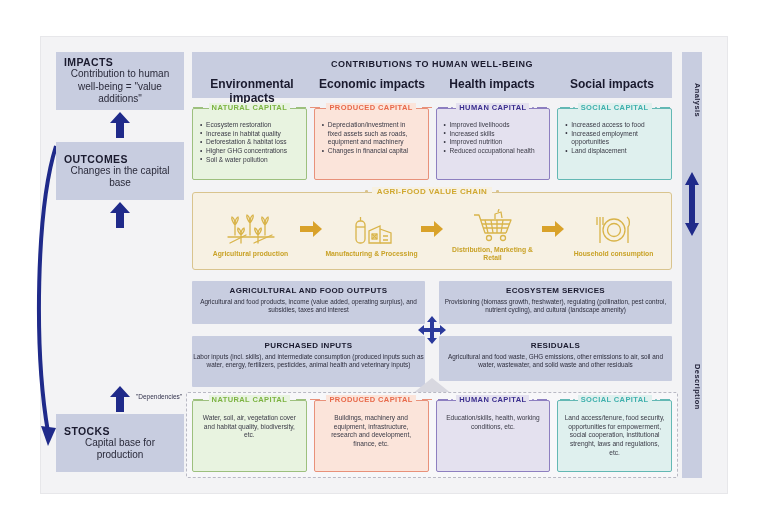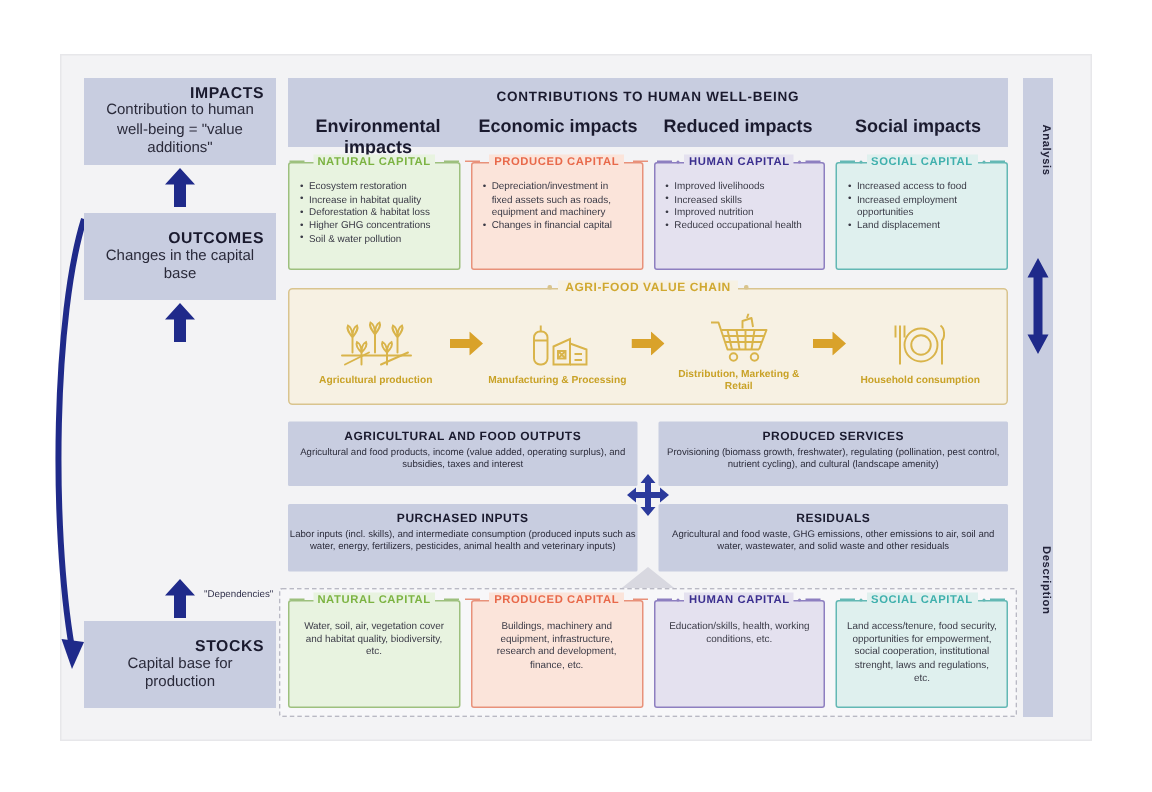--- a/index.html
+++ b/index.html
@@ -22,21 +22,21 @@
     width:688px; height:458px;
     background:#f3f3f5;
     border:1px solid #e7e7ea;
   }
 
   
   .lbox {
     position:absolute;
     background:#c8cde0;
     display:flex; flex-direction:column;
-    align-items:flex-end; justify-content:center;
+    align-items:flex-start; justify-content:center;
     text-align:center;
     color:#1a1a2e;
     padding:4px 8px;
   }
   .lbox .ttl { font-size:10.5px; font-weight:bold; letter-spacing:.4px; }
   .lbox .sub { font-size:10px; line-height:1.25; margin-top:0; color:#2a2a3a; }
 
   #impacts  { left:56px; top:52px;  width:128px; height:58px; }
   #outcomes { left:56px; top:142px; width:128px; height:58px; }
   #flows    { left:56px; top:232px; width:128px; height:150px; }
@@ -151,21 +151,21 @@
   
   .gpanel {
     position:absolute; background:#c8cde0; border-radius:1px;
     padding:5px 0; color:#1a1a2e; text-align:center;
   }
   .gpanel .h { font-size:8px; font-weight:bold; letter-spacing:.35px; }
   .gpanel .b { font-size:6.4px; line-height:1.3; margin-top:3px; color:#2d2d3c; }
 
   #p-outputs  { left:192px; top:281px; width:233px; height:43px; }
   #p-ecoserv  { left:439px; top:281px; width:233px; height:43px; }
-  #p-inputs   { left:192px; top:336px; width:233px; height:45px; }
+  #p-inputs   { left:192px; top:336px; width:233px; height:51px; }
   #p-residuals{ left:439px; top:336px; width:233px; height:45px; }
 
   #fourway { position:absolute; left:418px; top:316px; }
   #bigup  { position:absolute; left:406px; top:378px; }
 
   
   #stocksband {
     position:absolute; left:186px; top:392px; width:492px; height:86px;
     border:1px dashed #b9b9c4; border-radius:2px;
     background:#f7f7f9;
@@ -234,21 +234,21 @@
   <div class="lbox" id="stocks">
     <div class="ttl">STOCKS</div>
     <div class="sub">Capital base for production</div>
   </div>
 
   <div id="banner">
     <div class="bt">CONTRIBUTIONS TO HUMAN WELL-BEING</div>
     <div class="cols">
       <div>Environmental impacts</div>
       <div>Economic impacts</div>
-      <div>Reduced impacts</div>
+      <div>Health impacts</div>
       <div>Social impacts</div>
     </div>
   </div>
 
   <div class="caprow" id="caprow-top">
 
     <div class="capcard c-nat">
       <div class="caphead">
         <span class="tick"></span>
         <span class="dot"></span>
@@ -403,21 +403,21 @@
         <div class="cap">Household consumption</div>
       </div>
     </div>
   </div>
 
   <div class="gpanel" id="p-outputs">
     <div class="h">AGRICULTURAL AND FOOD OUTPUTS</div>
     <div class="b">Agricultural and food products, income (value added, operating surplus), and subsidies, taxes and interest</div>
   </div>
   <div class="gpanel" id="p-ecoserv">
-    <div class="h">PRODUCED SERVICES</div>
+    <div class="h">ECOSYSTEM SERVICES</div>
     <div class="b">Provisioning (biomass growth, freshwater), regulating (pollination, pest control, nutrient cycling), and cultural (landscape amenity)</div>
   </div>
   <div class="gpanel" id="p-inputs">
     <div class="h">PURCHASED INPUTS</div>
     <div class="b">Labor inputs (incl. skills), and intermediate consumption (produced inputs such as water, energy, fertilizers, pesticides, animal health and veterinary inputs)</div>
   </div>
   <div class="gpanel" id="p-residuals">
     <div class="h">RESIDUALS</div>
     <div class="b">Agricultural and food waste, GHG emissions, other emissions to air, soil and water, wastewater, and solid waste and other residuals</div>
   </div>

